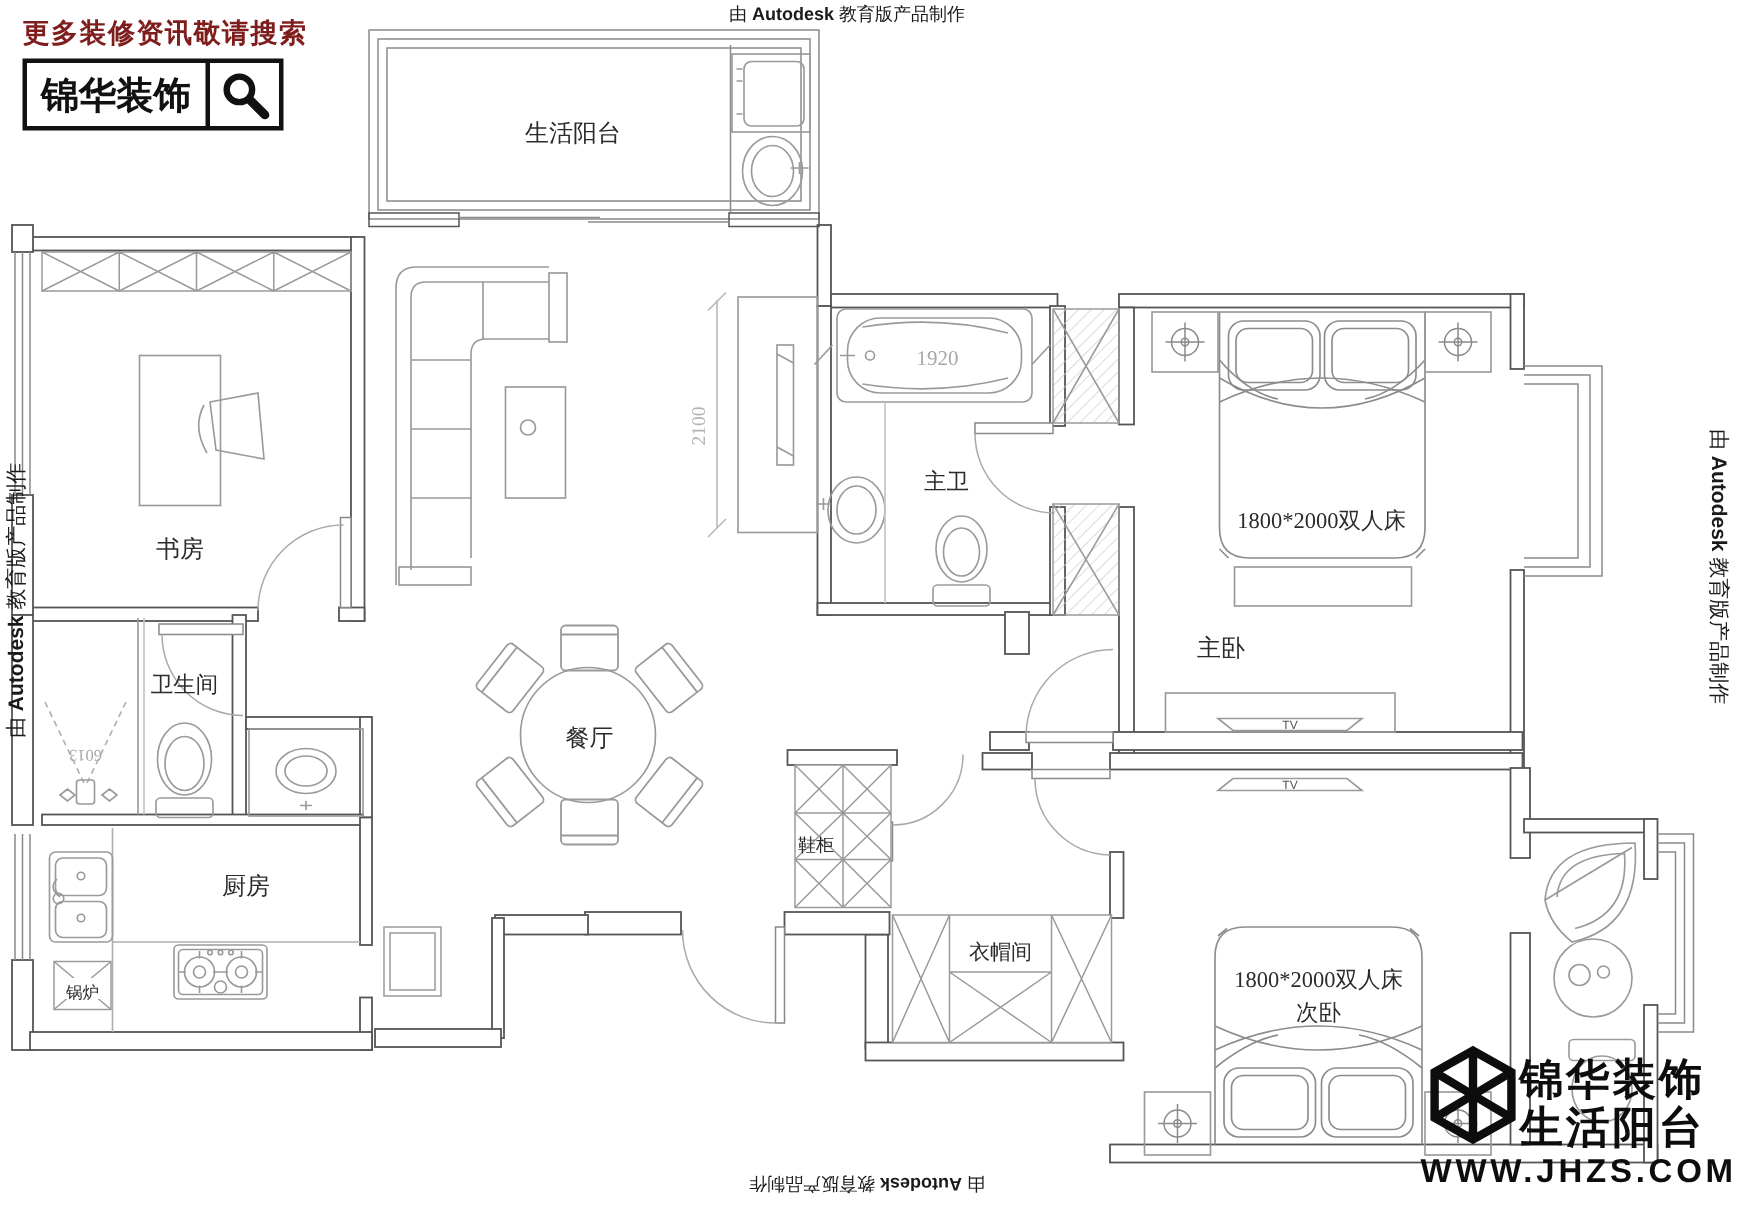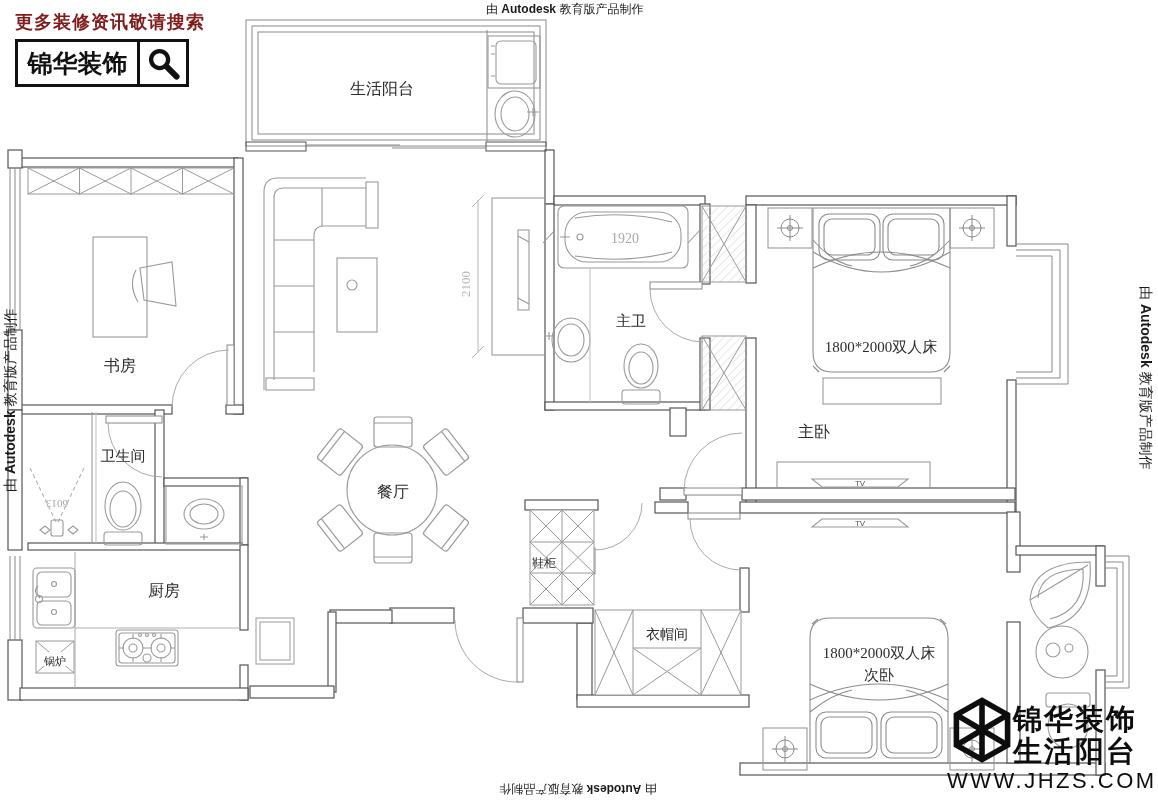--- a/index.html
+++ b/index.html
@@ -20,21 +20,21 @@
              display:flex;align-items:stretch;background:#fff;}
   .brand-box .name{flex:1;display:flex;align-items:center;justify-content:center;
                    font-size:25px;font-weight:bold;color:#111;}
   .brand-box .mag{width:46px;border-left:3px solid #111;display:flex;align-items:center;
                   justify-content:center;}
   
   .logo-cube{position:absolute;left:950px;top:696px;}
   .logo-line{position:absolute;left:1013px;font-size:29px;font-weight:bold;color:#0d0d0d;
              letter-spacing:2px;white-space:nowrap;}
   .logo-line1{top:700px;} .logo-line2{top:732px;}
-  .logo-site{position:absolute;left:947px;top:768px;font-size:22px;font-weight:normal;
+  .logo-site{position:absolute;left:947px;top:768px;font-size:22px;font-weight:bold;
              color:#0d0d0d;letter-spacing:2.5px;white-space:nowrap;}
 </style>
 </head>
 <body>
 
 <div id="stage">
 
   <svg id="plan" width="1158" height="810" viewBox="0 0 1158 810">
     <defs>
       <pattern id="hatch" width="6" height="6" patternUnits="userSpaceOnUse" patternTransform="rotate(45)">

